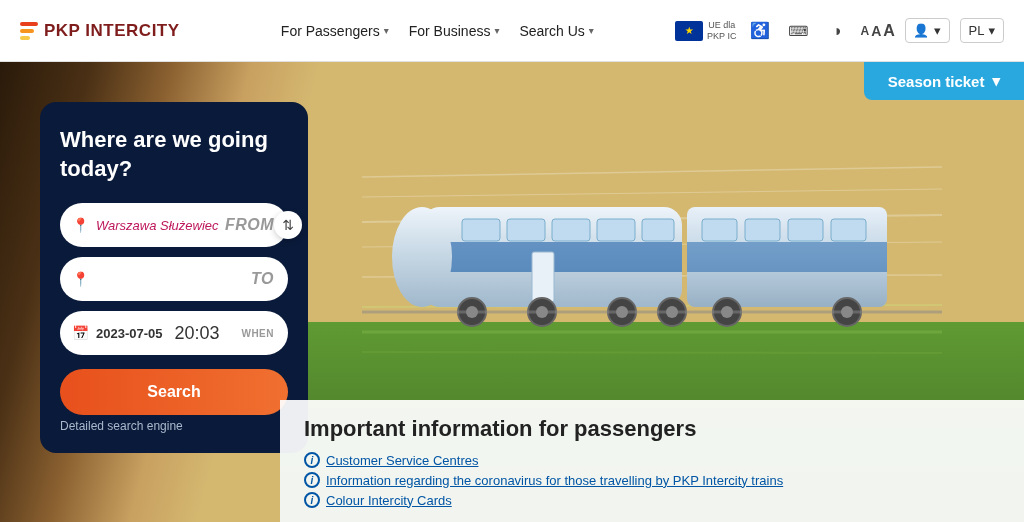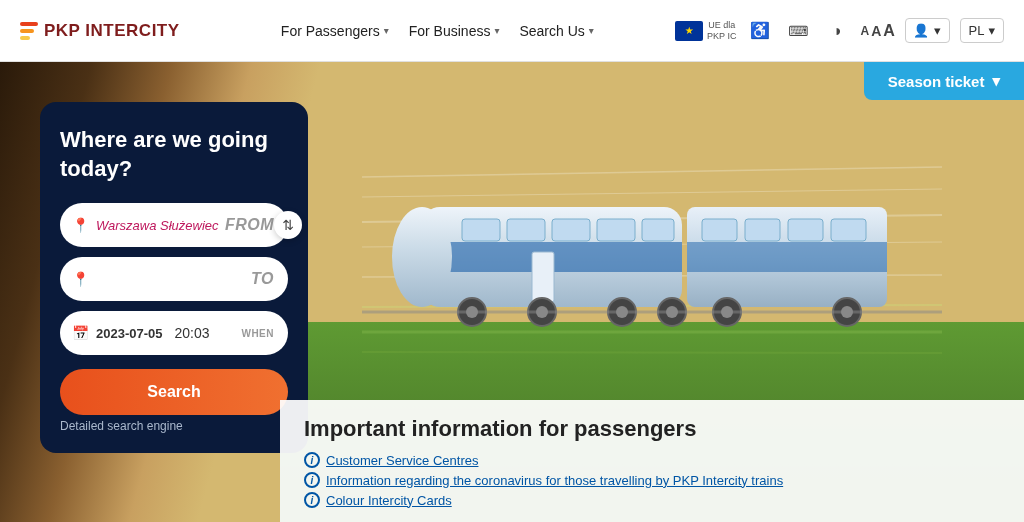--- a/index.html
+++ b/index.html
@@ -270,21 +270,21 @@
       left: 12px;
       font-size: 14px;
       color: #555;
     }
     .date-val {
       font-size: 13px;
       color: #333;
       font-weight: 600;
     }
     .time-val {
-      font-size: 14px;
+      font-size: 18px;
       color: #333;
       margin-left: 12px;
     }
     .when-label {
       margin-left: auto;
       font-size: 10px;
       color: #999;
       font-weight: 700;
       letter-spacing: 0.5px;
     }

